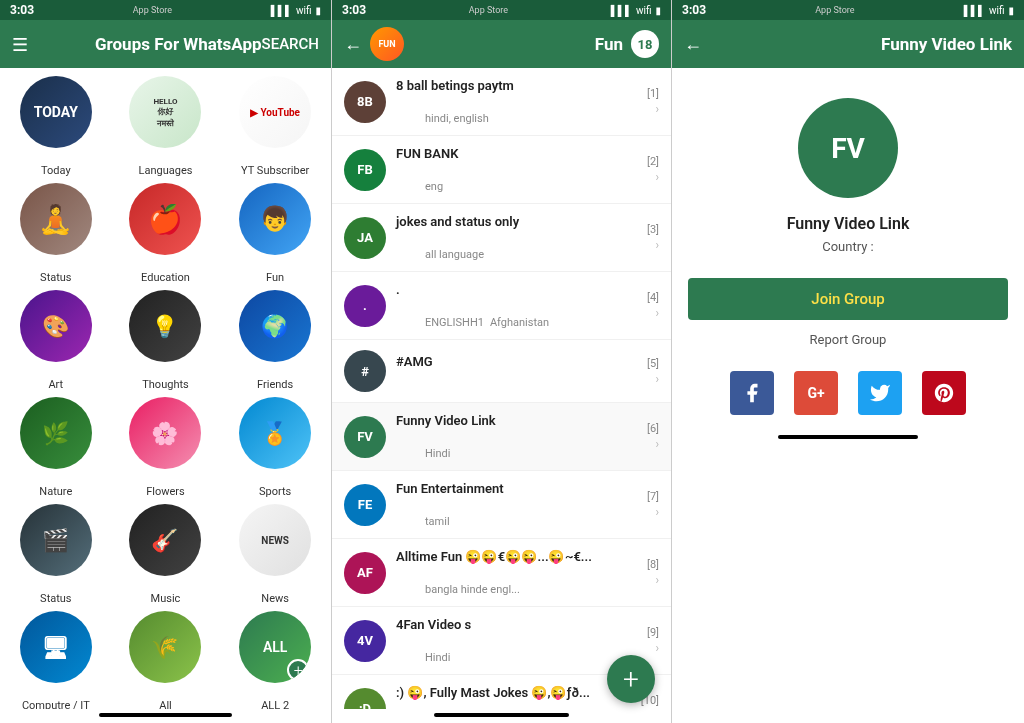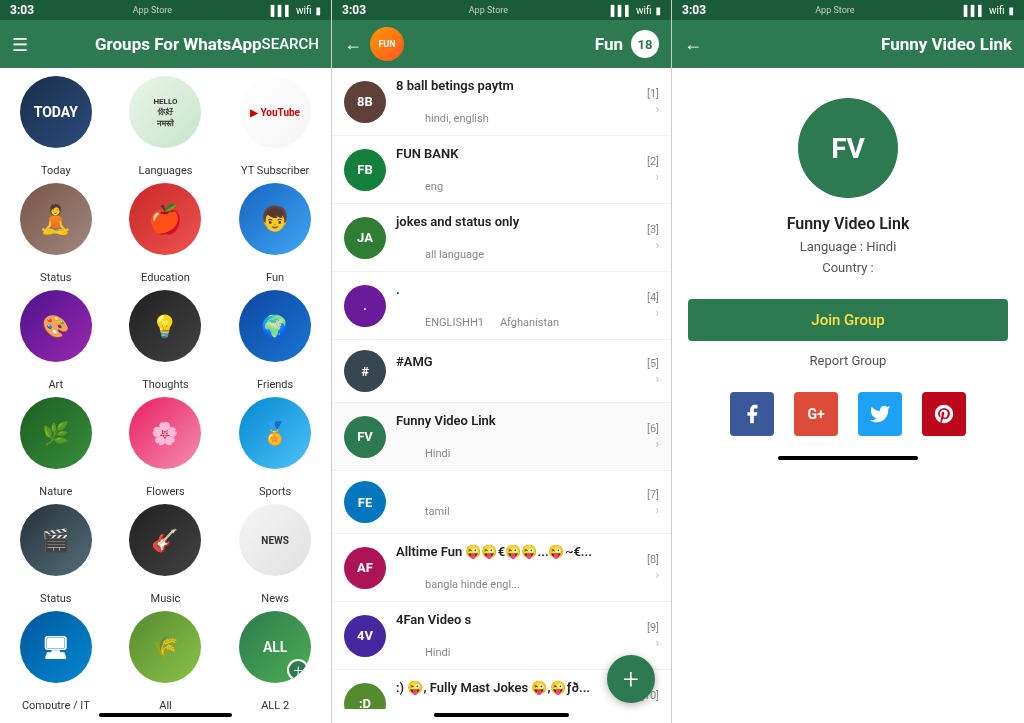--- a/index.html
+++ b/index.html
@@ -567,21 +567,21 @@
       <div class="group-meta">
         <span class="group-number">[3]</span>
         <span class="group-chevron">›</span>
       </div>
     </div>
 
     <div class="group-item">
       <div class="group-avatar" style="background:#6a1b9a;">.</div>
       <div class="group-info">
         <div class="group-name">.</div>
-        <div class="group-sub" style="display:flex;gap:16px;">
+        <div class="group-sub" style="display:flex;gap:6px;">
           <span>ENGLISHH1</span>
           <span>Afghanistan</span>
         </div>
       </div>
       <div class="group-meta">
         <span class="group-number">[4]</span>
         <span class="group-chevron">›</span>
       </div>
     </div>
 
@@ -605,20 +605,21 @@
       </div>
       <div class="group-meta">
         <span class="group-number">[6]</span>
         <span class="group-chevron">›</span>
       </div>
     </div>
 
     <div class="group-item">
       <div class="group-avatar" style="background:#0277bd;">FE</div>
       <div class="group-info">
+        <div class="group-name">Fun Entertainment</div>
         <div class="group-sub">tamil</div>
       </div>
       <div class="group-meta">
         <span class="group-number">[7]</span>
         <span class="group-chevron">›</span>
       </div>
     </div>
 
     <div class="group-item">
       <div class="group-avatar" style="background:#ad1457;">AF</div>
@@ -682,21 +683,20 @@
     <span class="back-icon">←</span>
     <span class="app-header-title">Funny Video Link</span>
   </div>
 
   <div class="detail-avatar-container">
     <div class="detail-avatar">FV</div>
   </div>
 
   <div class="detail-info">
     <div class="detail-title">Funny Video Link</div>
-    <div class="detail-meta">Language : Hindi</div>
     <div class="detail-meta">Country :</div>
   </div>
 
   <div class="join-btn">Join Group</div>
   <div class="report-btn">Report Group</div>
 
   <div class="social-icons">
     <div class="social-icon si-fb">
       <svg width="22" height="22" viewBox="0 0 24 24" fill="white">
           <path d="M18 2h-3a5 5 0 0 0-5 5v3H7v4h3v8h4v-8h3l1-4h-4V7a1 1 0 0 1 1-1h3z"></path>

